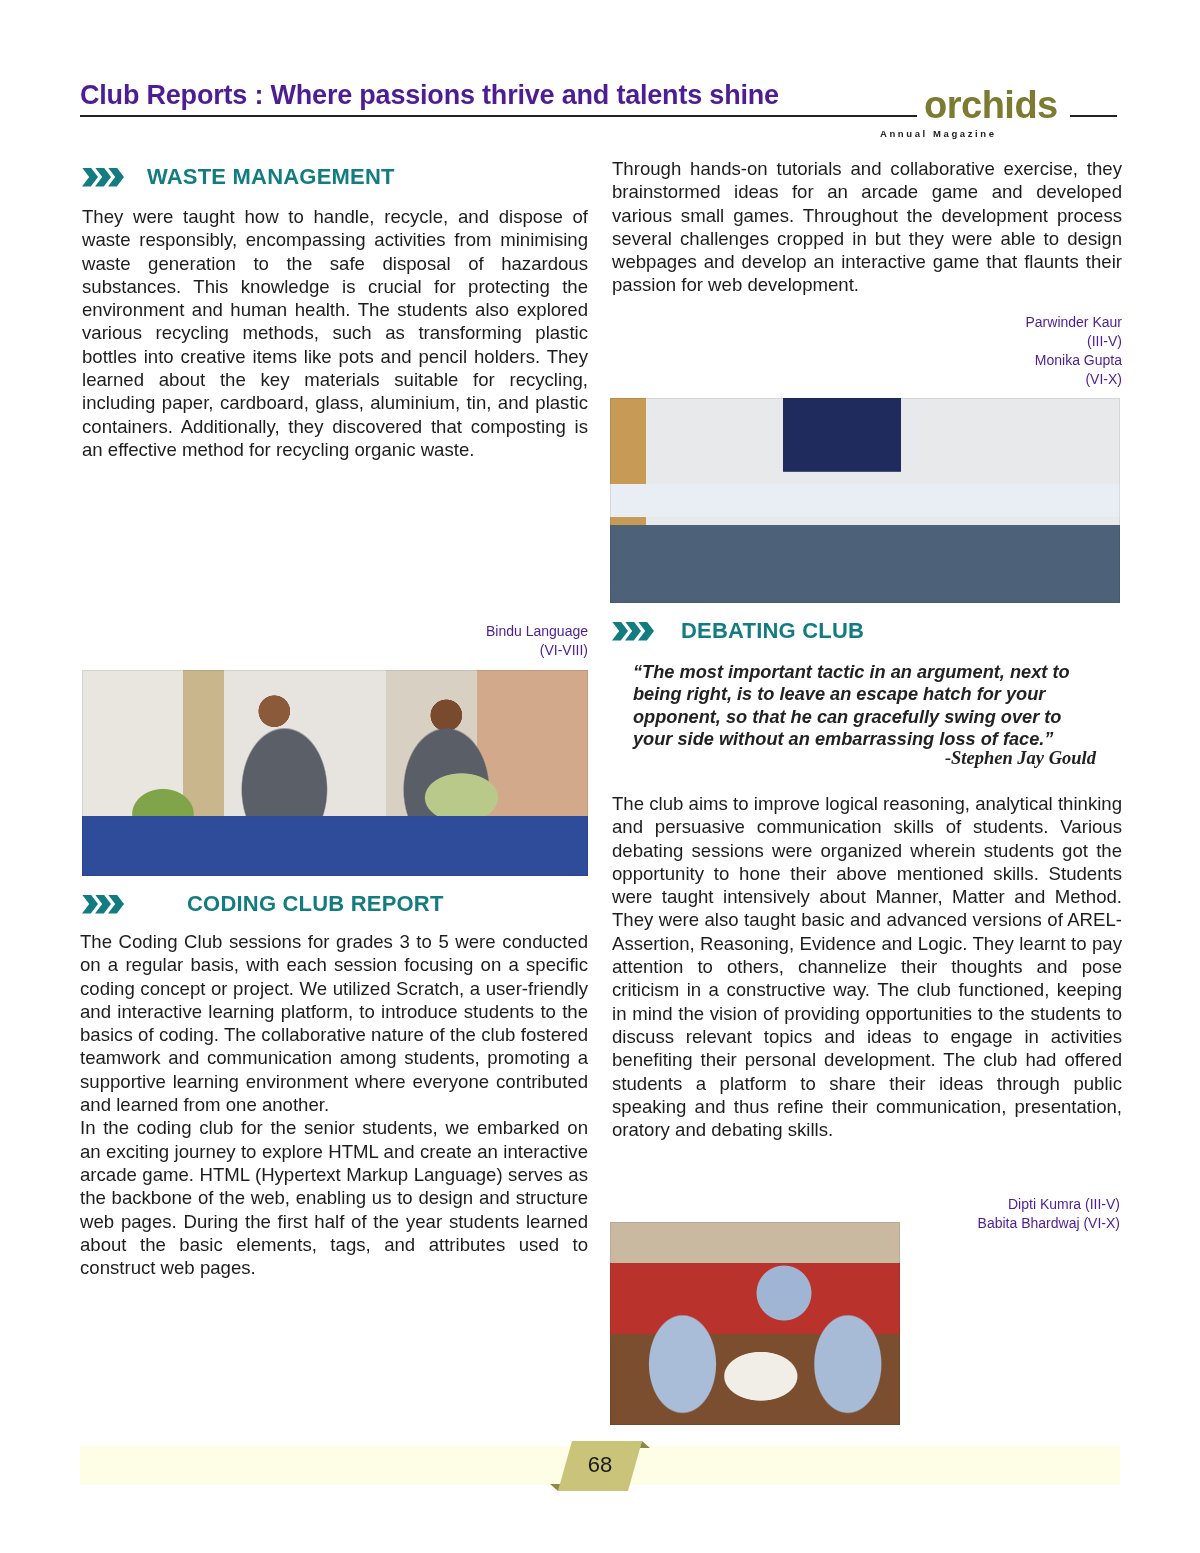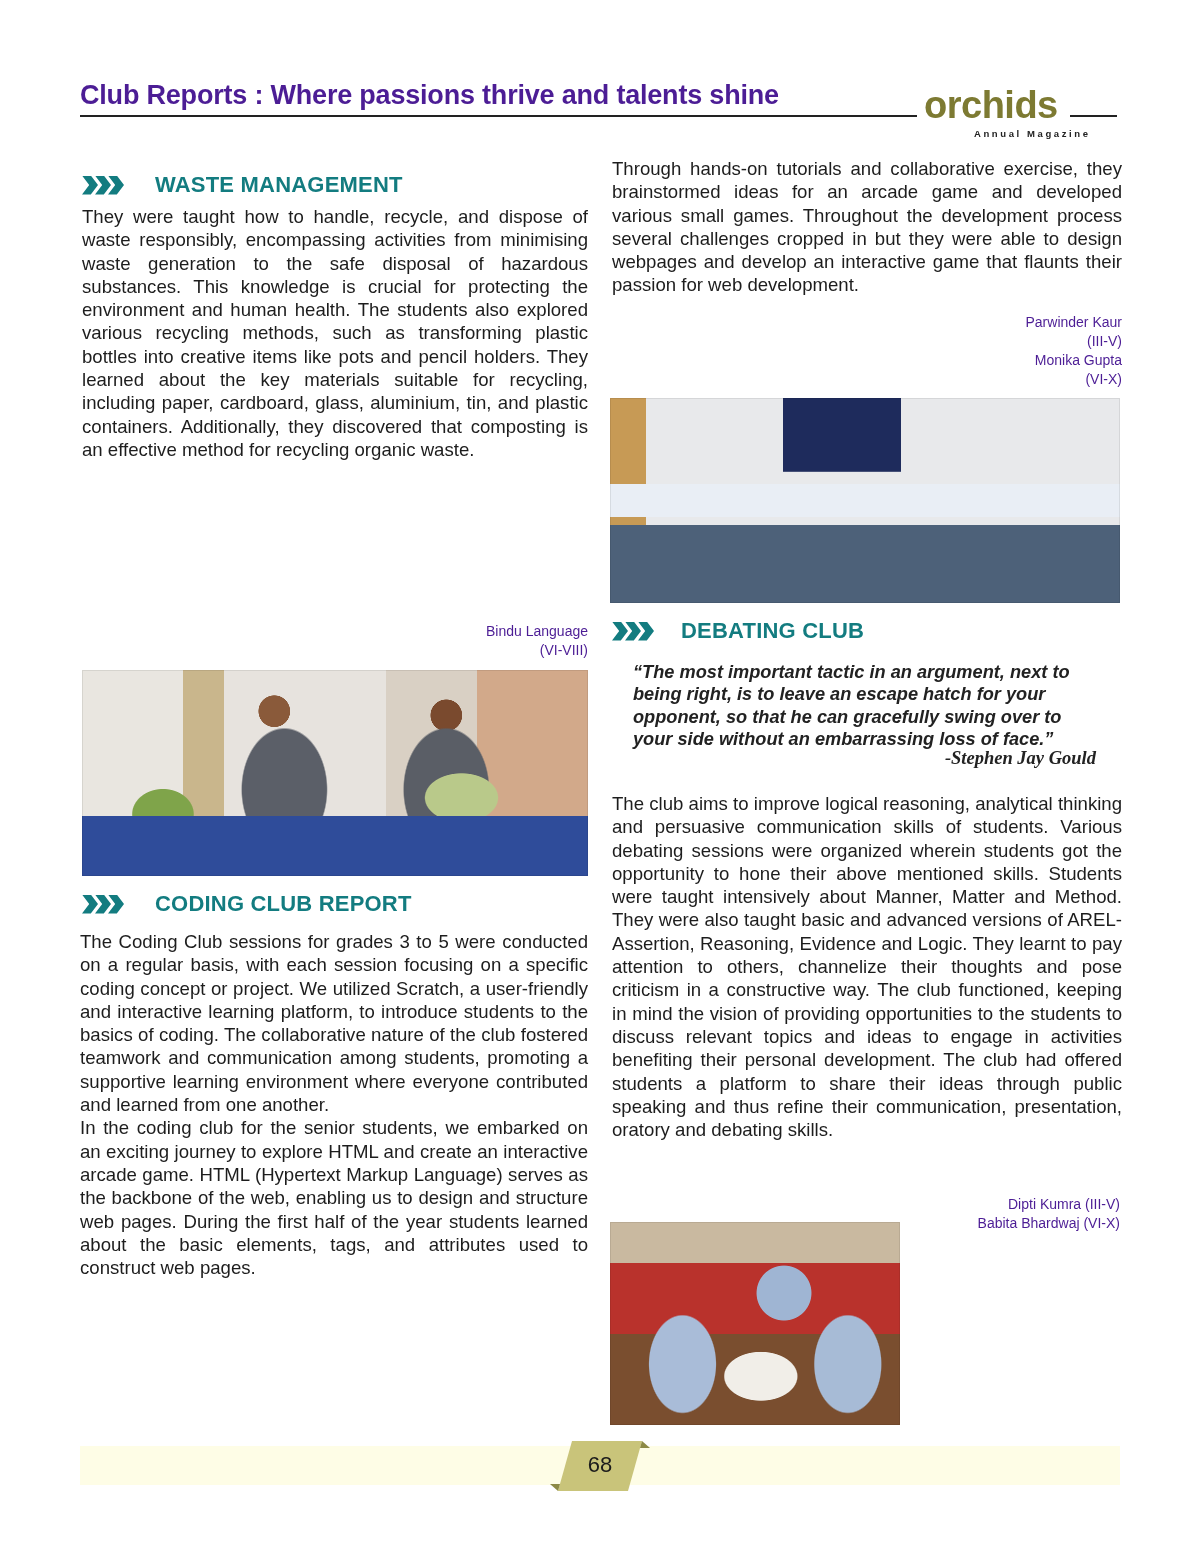--- a/index.html
+++ b/index.html
@@ -4,21 +4,21 @@
 <style>
   html, body { margin: 0; padding: 0; background: #ffffff; }
   body { width: 1200px; height: 1553px; position: relative; overflow: hidden; font-family: "Liberation Sans", "DejaVu Sans", sans-serif; color: #1c1c1c; }
   .abs { position: absolute; }
 
   
   .page-title { left: 80px; top: 80px; font-size: 27px; font-weight: bold; color: #4c1d95; letter-spacing: -0.2px; white-space: nowrap; }
   .title-rule { left: 80px; top: 115px; width: 837px; height: 2px; background: #222; }
   .logo-rule-right { left: 1070px; top: 115px; width: 47px; height: 2px; background: #222; }
   .logo-text { left: 924px; top: 86px; font-size: 38px; font-weight: bold; color: #7d7a32; letter-spacing: -0.5px; line-height: 1; }
-  .logo-sub { left: 974px; top: 128px; font-size: 9.5px; font-weight: bold; color: #222; letter-spacing: 2.6px; white-space: nowrap; }
+  .logo-sub { left: 880px; top: 128px; font-size: 9.5px; font-weight: bold; color: #222; letter-spacing: 2.6px; white-space: nowrap; }
 
   
   .sec-head { display: flex; align-items: center; }
   .chev { display: flex; margin-right: 26px; }
   .chev span { display: block; width: 16px; height: 19px; background: #137c80; clip-path: polygon(0 0, 55% 0, 100% 50%, 55% 100%, 0 100%, 45% 50%); margin-right: -3px; }
   .sec-head .lbl { font-size: 22px; font-weight: bold; color: #137c80; letter-spacing: 0.2px; white-space: nowrap; }
 
   
   .para { font-size: 18.6px; line-height: 23.3px; text-align: justify; color: #1d1d1d; }
   .para p { margin: 0; }
@@ -67,41 +67,41 @@
 </style>
 </head>
 <body>
 
 <div class="abs page-title">Club Reports : Where passions thrive and talents shine</div>
 <div class="abs title-rule"></div>
 <div class="abs logo-text">orchids</div>
 <div class="abs logo-sub">Annual Magazine</div>
 <div class="abs logo-rule-right"></div>
 
-<div class="abs sec-head" style="left:82px; top:172px;gap:8px;">
+<div class="abs sec-head" style="left:82px; top:164px;">
   <div class="chev">
       <span></span>
       <span></span>
       <span></span>
     </div>
   <span class="lbl">WASTE MANAGEMENT</span>
 </div>
 
 <div class="abs para" style="left:82px; top:205px; width:506px;">
   <p>They were taught how to handle, recycle, and dispose of waste responsibly, encompassing activities from minimising waste generation to the safe disposal of hazardous substances. This knowledge is crucial for protecting the environment and human health. The students also explored various recycling methods, such as transforming plastic bottles into creative items like pots and pencil holders. They learned about the key materials suitable for recycling, including paper, cardboard, glass, aluminium, tin, and plastic containers. Additionally, they discovered that composting is an effective method for recycling organic waste.</p>
 </div>
 
 <div class="abs sig" style="left:380px; top:622px; width:208px;">
   <div>Bindu Language</div>
   <div>(VI-VIII)</div>
 </div>
 
 <div class="abs photo photo-waste" title="Students in grey blazers crafting recycled art items at classroom desks"></div>
 
-<div class="abs sec-head" style="left:82px; top:891px;">
+<div class="abs sec-head" style="left:82px; top:891px;gap:32px;">
   <div class="chev" style="margin-right:34px;">
       <span></span>
       <span></span>
       <span></span>
     </div>
   <span class="lbl">CODING CLUB REPORT</span>
 </div>
 
 <div class="abs para" style="left:80px; top:930px; width:508px;">
   <p>The Coding Club sessions for grades 3 to 5 were conducted on a regular basis, with each session focusing on a specific coding concept or project. We utilized Scratch, a user-friendly and interactive learning platform, to introduce students to the basics of coding. The collaborative nature of the club fostered teamwork and communication among students, promoting a supportive learning environment where everyone contributed and learned from one another.</p>

